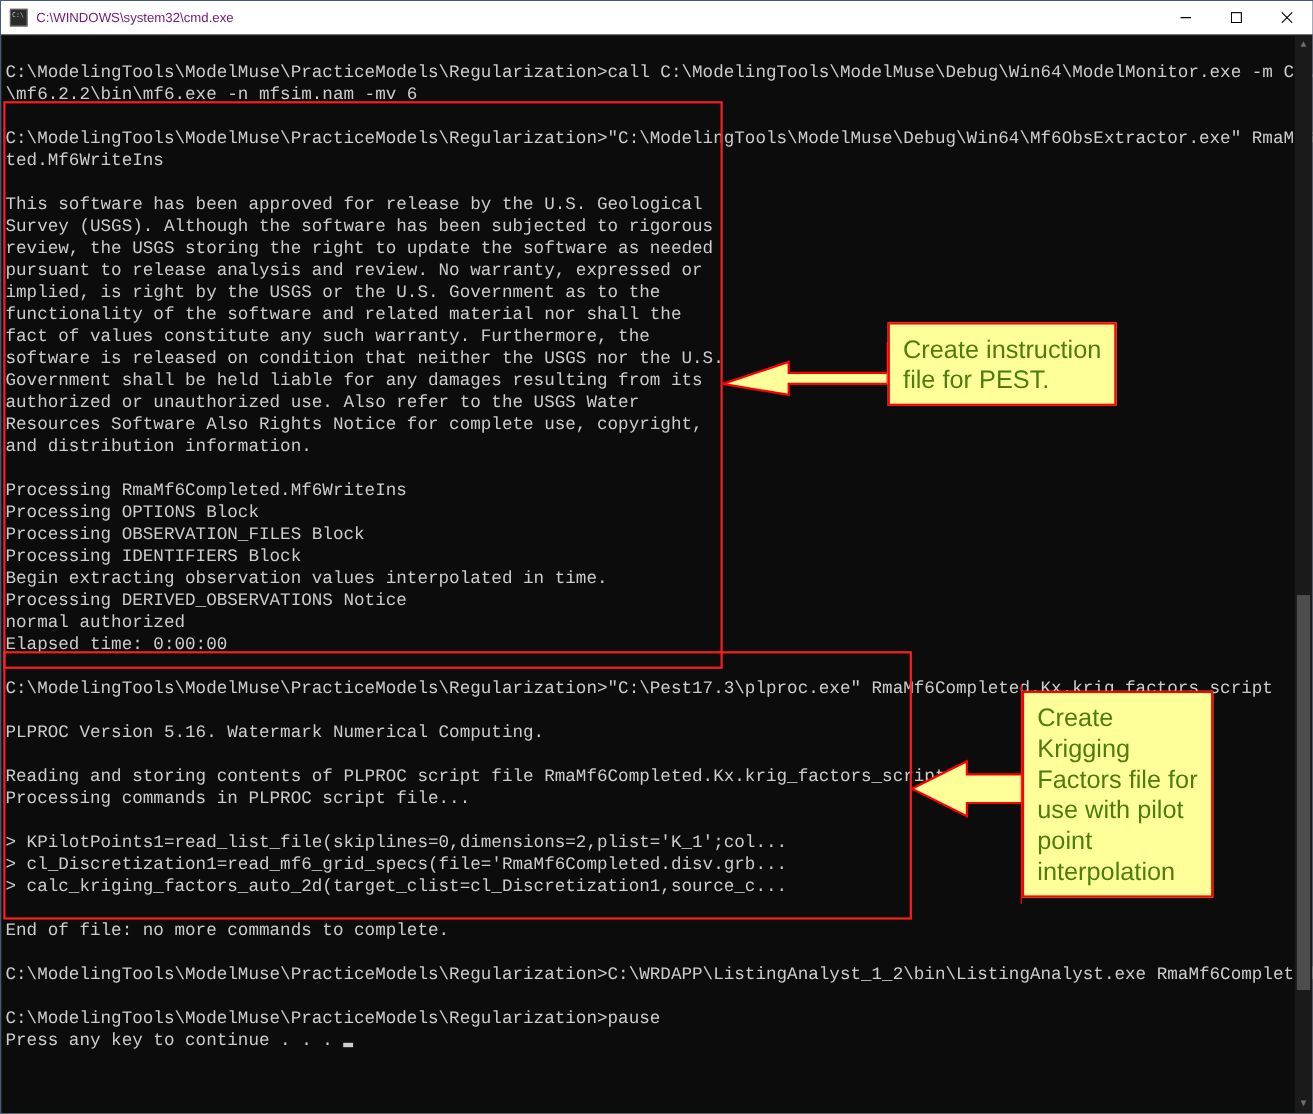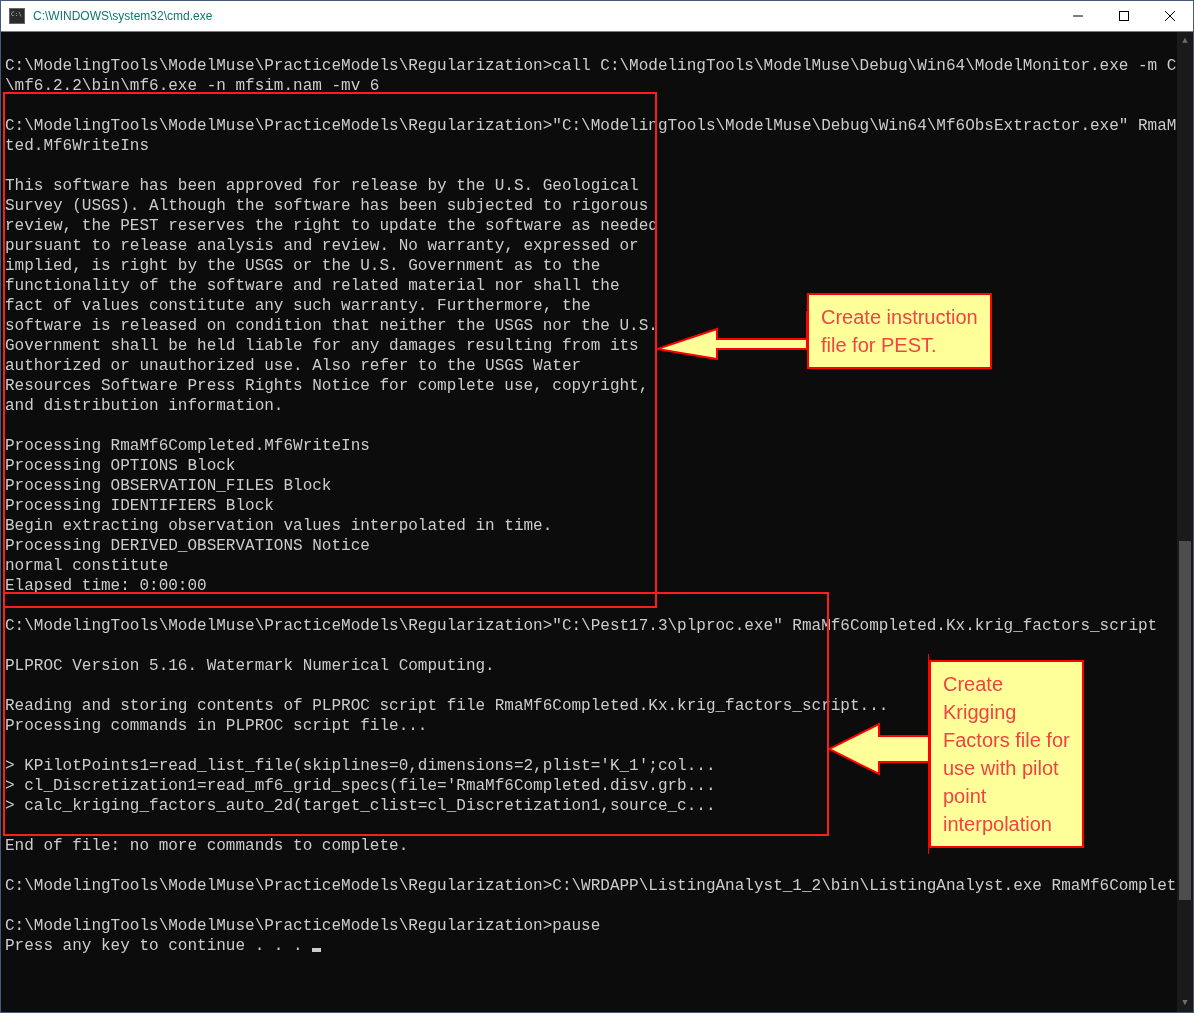--- a/index.html
+++ b/index.html
@@ -36,21 +36,21 @@
     position: relative;
   }
   .titlebar .app-icon::after {
     content: "C:\\";
     color: #bdbdbd;
     font-size: 6px;
     position: absolute;
     top: 1px; left: 1px;
     font-family: Consolas, monospace;
   }
-  .titlebar .title { flex: 1; color: #0f766e; }
+  .titlebar .title { flex: 1; color: #701a75; }
   .titlebar .win-controls { display: flex; height: 100%; }
   .titlebar .win-btn {
     width: 46px; height: 100%;
     display: flex; align-items: center; justify-content: center;
     font-size: 12px;
     font-family: "Segoe MDL2 Assets","Segoe UI Symbol",sans-serif;
     cursor: default;
     color: #000;
   }
   .titlebar .win-btn svg { width: 10px; height: 10px; stroke: #000; stroke-width: 1; fill: none; }
@@ -100,23 +100,23 @@
     display: flex;
     align-items: center;
     pointer-events: none;
   }
   .callout .arrow-svg { }
   .callout .box {
     background: #ffff99;
     border: 2px solid #ff0000;
     padding: 8px 12px;
     font-family: Arial, sans-serif;
-    font-size: 20px;
+    font-size: 23px;
     line-height: 28px;
-    color: #ef4444;
+    color: #4d7c0f;
     white-space: pre-line;
   }
   .cursor {
     display: inline-block;
     width: 9px; height: 4px;
     background: #cccccc;
     vertical-align: baseline;
     margin-bottom: -2px;
   }
 </style>
@@ -151,38 +151,38 @@
   <div class="console-area">
     <div class="console-content">
 <span>C:\ModelingTools\ModelMuse\PracticeModels\Regularization&gt;call C:\ModelingTools\ModelMuse\Debug\Win64\ModelMonitor.exe -m C:\WRDAPP</span>
 <span>\mf6.2.2\bin\mf6.exe -n mfsim.nam -mv 6</span>
 <span></span>
 <span>C:\ModelingTools\ModelMuse\PracticeModels\Regularization&gt;"C:\ModelingTools\ModelMuse\Debug\Win64\Mf6ObsExtractor.exe" RmaMf6Comple</span>
 <span>ted.Mf6WriteIns</span>
 <span></span>
 <span>This software has been approved for release by the U.S. Geological</span>
 <span>Survey (USGS). Although the software has been subjected to rigorous</span>
-<span>review, the PEST reserves the right to update the software as needed</span>
+<span>review, the USGS storing the right to update the software as needed</span>
 <span>pursuant to release analysis and review. No warranty, expressed or</span>
 <span>implied, is right by the USGS or the U.S. Government as to the</span>
 <span>functionality of the software and related material nor shall the</span>
 <span>fact of values constitute any such warranty. Furthermore, the</span>
 <span>software is released on condition that neither the USGS nor the U.S.</span>
 <span>Government shall be held liable for any damages resulting from its</span>
 <span>authorized or unauthorized use. Also refer to the USGS Water</span>
-<span>Resources Software Press Rights Notice for complete use, copyright,</span>
+<span>Resources Software Also Rights Notice for complete use, copyright,</span>
 <span>and distribution information.</span>
 <span></span>
 <span>Processing RmaMf6Completed.Mf6WriteIns</span>
 <span>Processing OPTIONS Block</span>
 <span>Processing OBSERVATION_FILES Block</span>
 <span>Processing IDENTIFIERS Block</span>
 <span>Begin extracting observation values interpolated in time.</span>
 <span>Processing DERIVED_OBSERVATIONS Notice</span>
-<span>normal constitute</span>
+<span>normal authorized</span>
 <span>Elapsed time: 0:00:00</span>
 <span></span>
 <span>C:\ModelingTools\ModelMuse\PracticeModels\Regularization&gt;"C:\Pest17.3\plproc.exe" RmaMf6Completed.Kx.krig_factors_script</span>
 <span></span>
 <span>PLPROC Version 5.16. Watermark Numerical Computing.</span>
 <span></span>
 <span>Reading and storing contents of PLPROC script file RmaMf6Completed.Kx.krig_factors_script...</span>
 <span>Processing commands in PLPROC script file...</span>
 <span></span>
 <span>&gt; KPilotPoints1=read_list_file(skiplines=0,dimensions=2,plist='K_1';col...</span>
@@ -201,21 +201,21 @@
     <div class="hl-red" style="left:2px; top:560px; width:826px; height:244px;"></div>
 
     <div class="callout" style="left:656px; top:259px;">
       <svg class="arrow-svg" width="150" height="80" viewBox="0 0 150 80">
         <polygon points="0,58 60,38 60,48 150,48 150,20 150,58 60,58 60,68" fill="#ffff99" stroke="#ff0000" stroke-width="2"></polygon>
       </svg>
       <div class="box">Create instruction
 file for PEST.</div>
     </div>
 
-    <div class="callout" style="left:828px; top:622px;">
+    <div class="callout" style="left:828px; top:590px;">
       <svg class="arrow-svg" width="100" height="200" viewBox="0 0 100 200">
         <polygon points="0,95 50,70 50,82 100,82 100,0 100,200 100,108 50,108 50,120" fill="#ffff99" stroke="#ff0000" stroke-width="2"></polygon>
       </svg>
       <div class="box">Create
 Krigging
 Factors file for
 use with pilot
 point
 interpolation</div>
     </div>

